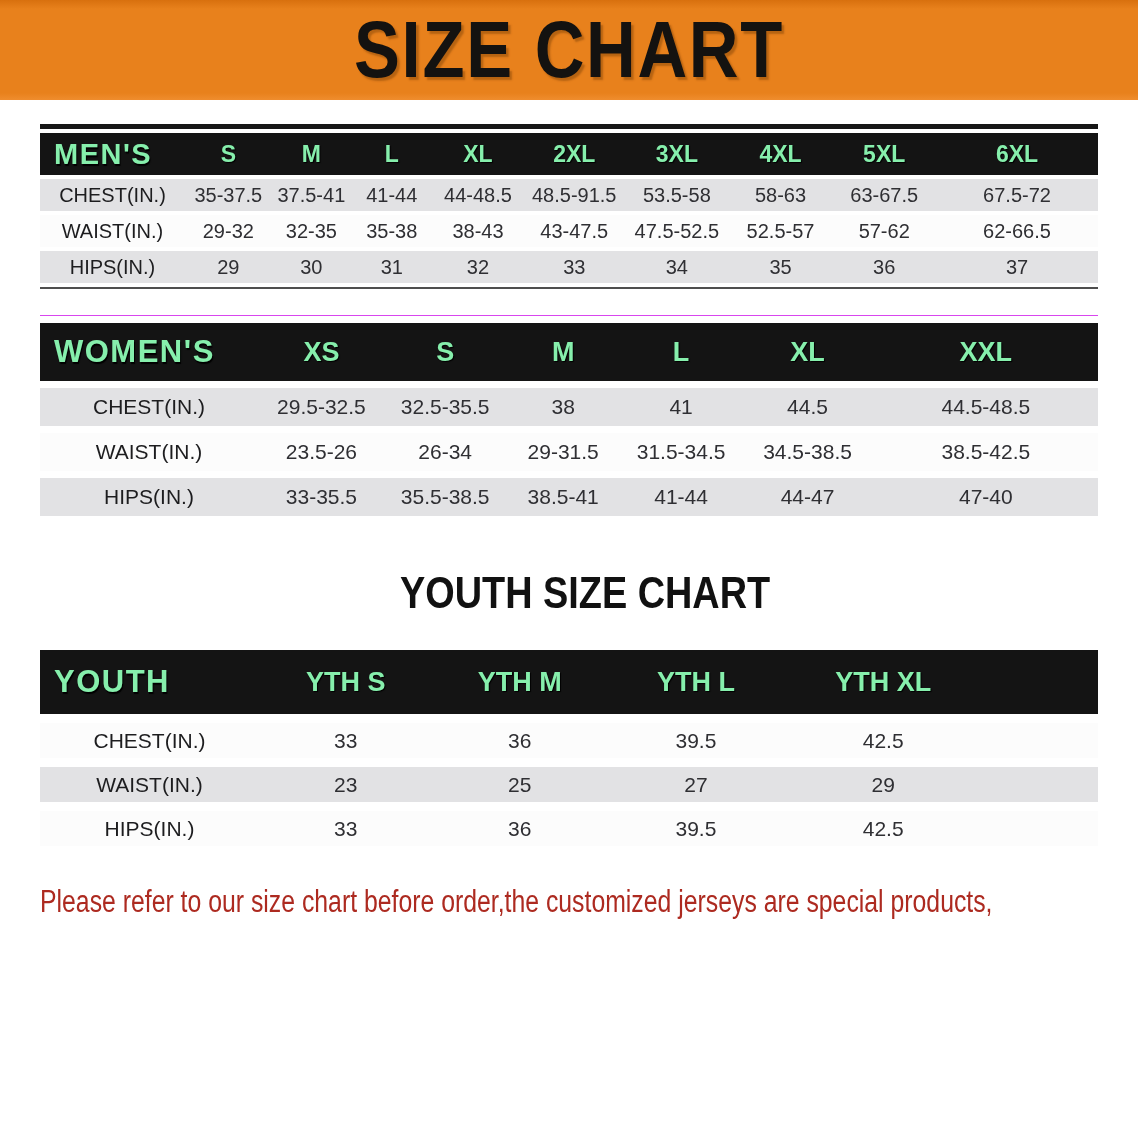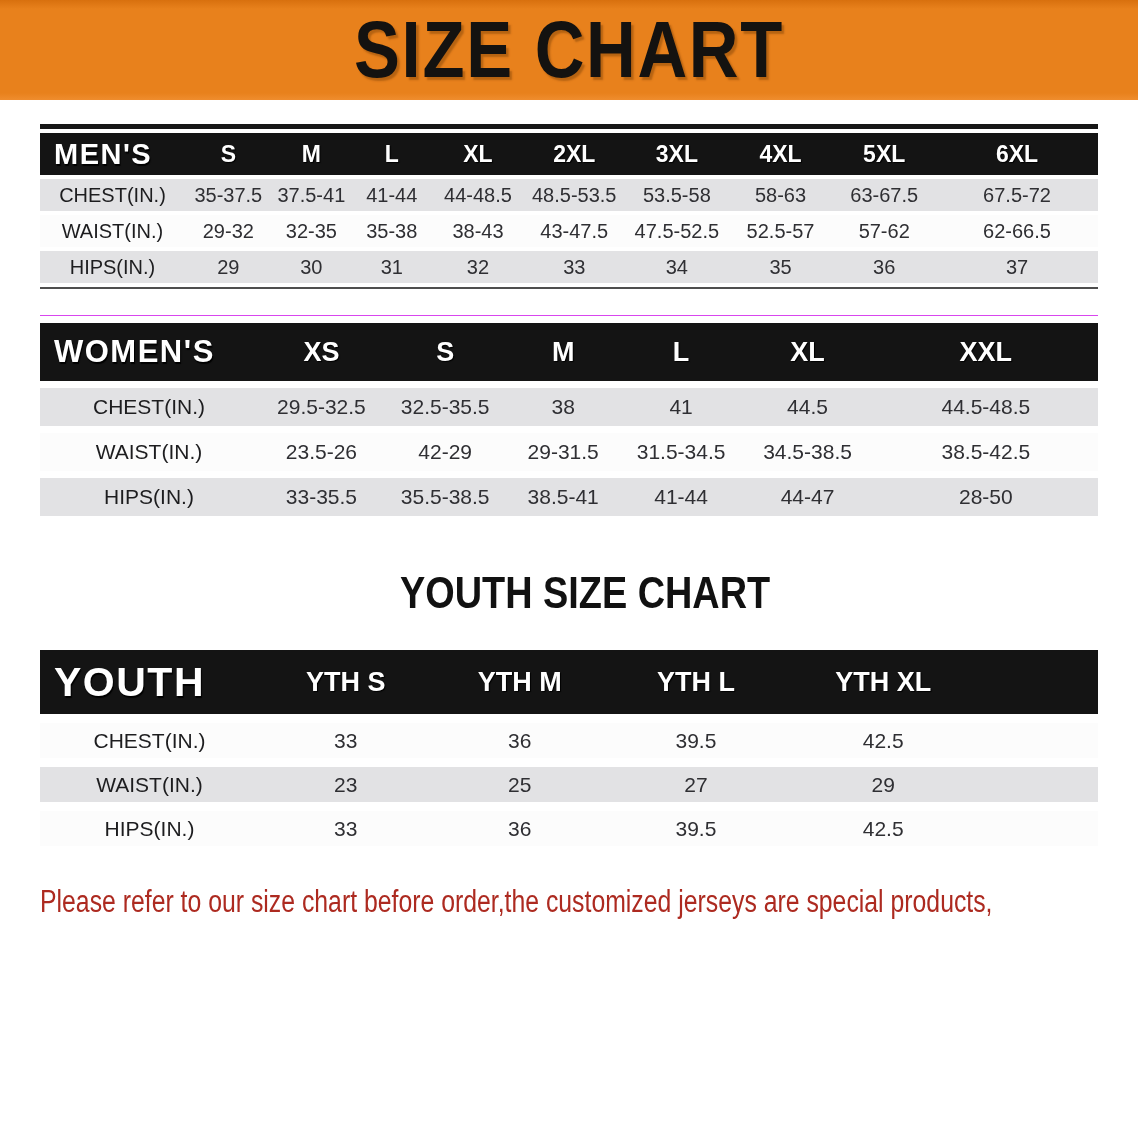--- a/index.html
+++ b/index.html
@@ -23,31 +23,31 @@
   .tablewrap{margin:24px 40px 0 40px;}
   .wrap-men{border-top:5px solid #161616;border-bottom:2px solid #4e4e4e;}
   .wrap-women{border-top:1px solid #d946ef;margin-top:26px;}
   .wrap-youth{margin-top:26px;}
 
   table.size-table{width:100%;border-collapse:separate;table-layout:fixed;}
   .tbl-0{border-spacing:0 4px;}
   .tbl-1{border-spacing:0 7px;}
   .tbl-2{border-spacing:0 9px;}
 
-  .size-table thead th{background:#141414;color:#ffffff;}
+  .size-table thead th{background:#141414;color:#86efac;}
   .corner-label{text-align:left;padding-left:14px;font-weight:bold;letter-spacing:1.5px;
                 text-shadow:1px 2px 1px #000;white-space:nowrap;}
   .col-hdr{font-weight:bold;text-align:center;text-shadow:1px 1px 1px #000;}
 
   .tbl-0 thead th{height:40px;}
   .tbl-1 thead th{height:56px;}
   .tbl-2 thead th{height:62px;}
   .tbl-0 .corner-label{font-size:29px;}
   .tbl-1 .corner-label{font-size:31px;}
-  .tbl-2 .corner-label{font-size:41px;margin-top:16px;}
+  .tbl-2 .corner-label{font-size:31px;margin-top:16px;}
   .tbl-0 .col-hdr{font-size:23px;}
   .tbl-1 .col-hdr{font-size:27px;}
   .tbl-2 .col-hdr{font-size:27px;}
 
   .size-table tbody th,.size-table tbody td{font-weight:normal;text-align:center;
       color:#2f2f33;white-space:nowrap;}
   .tbl-0 tbody th,.tbl-0 tbody td{height:30px;font-size:20px;}
   .tbl-1 tbody th,.tbl-1 tbody td{height:36px;font-size:21px;}
   .tbl-2 tbody th,.tbl-2 tbody td{height:33px;font-size:21px;}
   .size-table tbody th{color:#1d1d1f;}
@@ -97,21 +97,21 @@
               <th class="col-hdr">6XL</th>
             </tr>
           </thead>
           <tbody>
             <tr class="row-gray">
               <th>CHEST(IN.)</th>
               <td>35-37.5</td>
               <td>37.5-41</td>
               <td>41-44</td>
               <td>44-48.5</td>
-              <td>48.5-53.5</td>
+              <td>48.5-91.5</td>
               <td>53.5-58</td>
               <td>58-63</td>
               <td>63-67.5</td>
               <td>67.5-72</td>
             </tr>
             <tr class="row-white">
               <th>WAIST(IN.)</th>
               <td>29-32</td>
               <td>32-35</td>
               <td>35-38</td>
@@ -168,34 +168,34 @@
               <td>29.5-32.5</td>
               <td>32.5-35.5</td>
               <td>38</td>
               <td>41</td>
               <td>44.5</td>
               <td>44.5-48.5</td>
             </tr>
             <tr class="row-white">
               <th>WAIST(IN.)</th>
               <td>23.5-26</td>
-              <td>42-29</td>
+              <td>26-34</td>
               <td>29-31.5</td>
               <td>31.5-34.5</td>
               <td>34.5-38.5</td>
               <td>38.5-42.5</td>
             </tr>
             <tr class="row-gray">
               <th>HIPS(IN.)</th>
               <td>33-35.5</td>
               <td>35.5-38.5</td>
               <td>38.5-41</td>
               <td>41-44</td>
               <td>44-47</td>
-              <td>28-50</td>
+              <td>47-40</td>
             </tr>
           </tbody>
         </table>
     </div>
   </section>
 
   <section class="sec-youth">
     <h2 class="section-heading"><span class="squeeze">YOUTH SIZE CHART</span></h2>
     <div class="tablewrap wrap-youth">
       <table class="size-table tbl-2">

